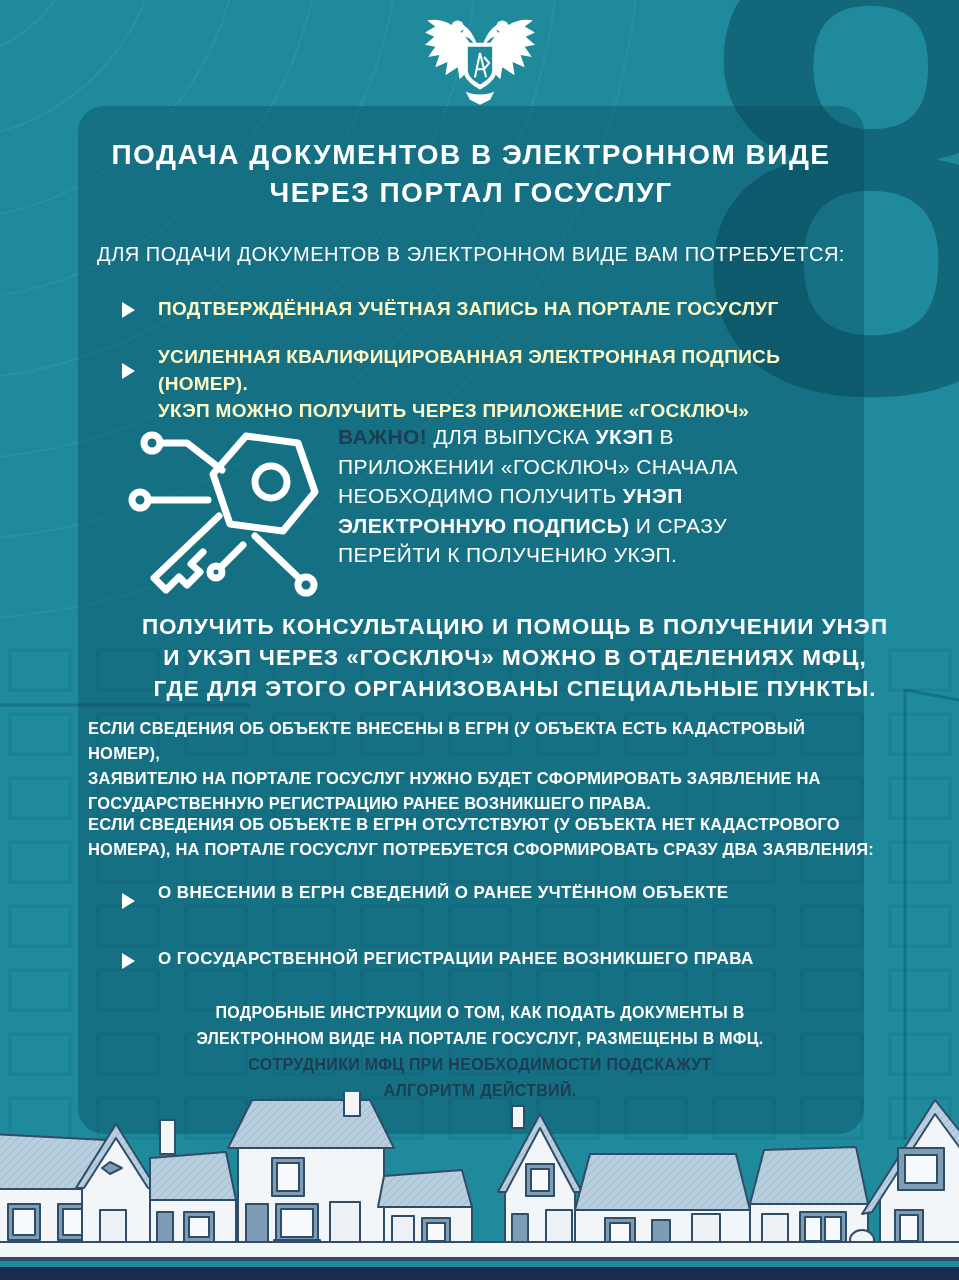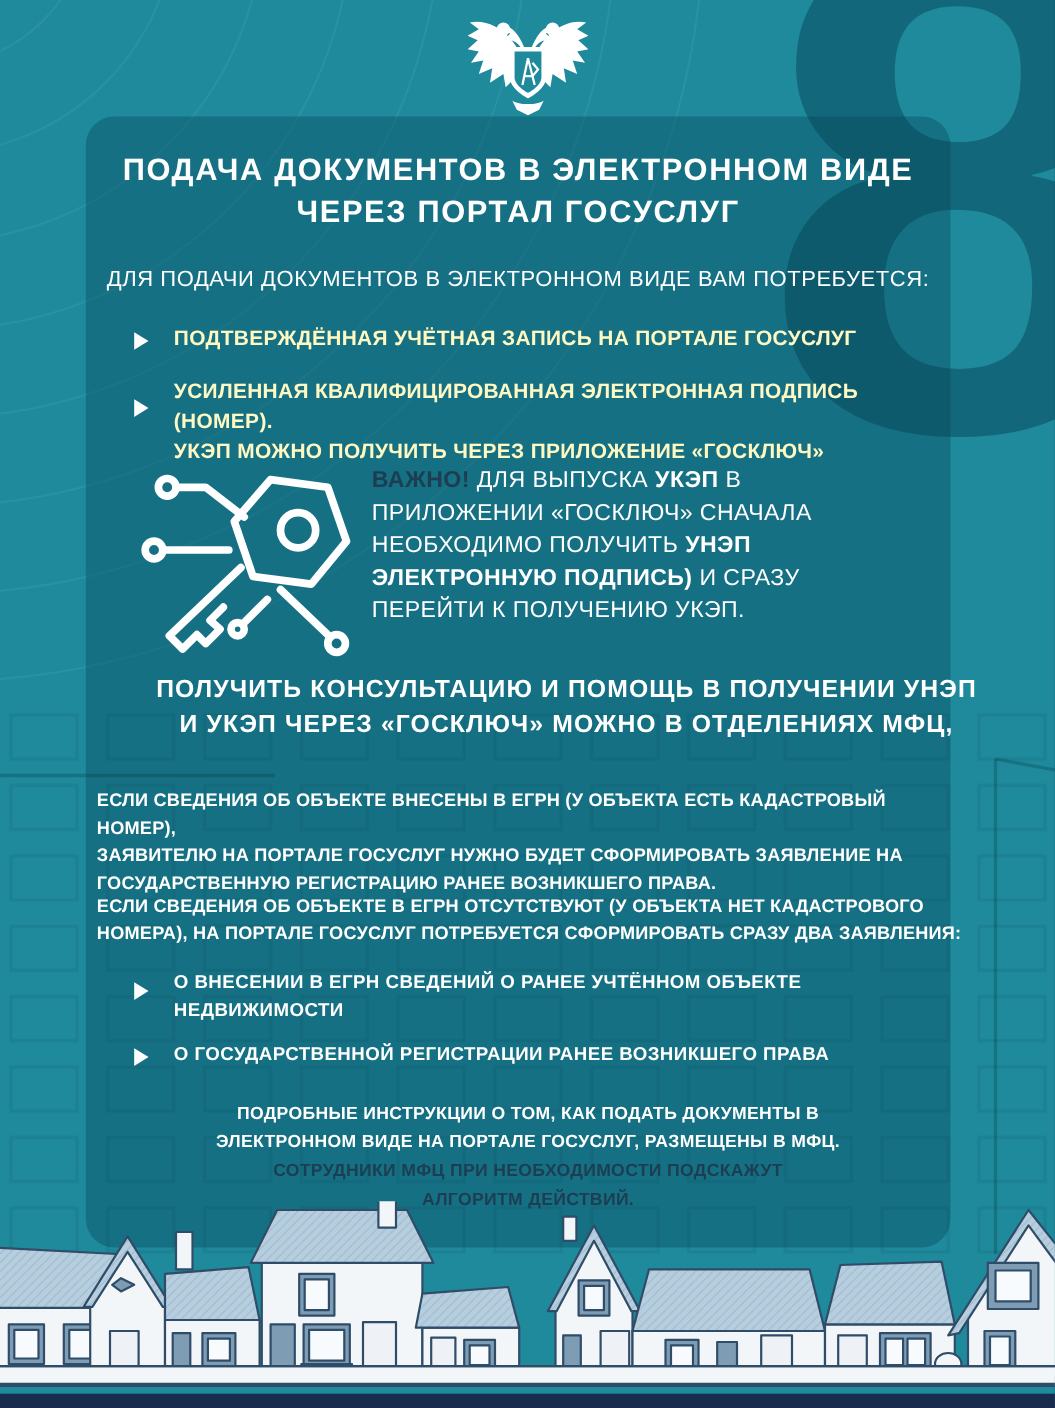--- a/index.html
+++ b/index.html
@@ -153,36 +153,36 @@
       <div>
         <b>ЭЛЕКТРОННУЮ ПОДПИСЬ)</b>
         <span>И СРАЗУ</span>
       </div>
       <div>ПЕРЕЙТИ К ПОЛУЧЕНИЮ УКЭП.</div>
     </div>
 
     <div class="consult">
       <div>ПОЛУЧИТЬ КОНСУЛЬТАЦИЮ И ПОМОЩЬ В ПОЛУЧЕНИИ УНЭП</div>
       <div>И УКЭП ЧЕРЕЗ «ГОСКЛЮЧ» МОЖНО В ОТДЕЛЕНИЯХ МФЦ,</div>
+      <div>ГДЕ ДЛЯ ЭТОГО ОРГАНИЗОВАНЫ СПЕЦИАЛЬНЫЕ ПУНКТЫ.</div>
     </div>
 
     <div class="egrn" style="top:716px;">
       <div>ЕСЛИ СВЕДЕНИЯ ОБ ОБЪЕКТЕ ВНЕСЕНЫ В ЕГРН (У ОБЪЕКТА ЕСТЬ КАДАСТРОВЫЙ НОМЕР),</div>
       <div>ЗАЯВИТЕЛЮ НА ПОРТАЛЕ ГОСУСЛУГ НУЖНО БУДЕТ СФОРМИРОВАТЬ ЗАЯВЛЕНИЕ НА</div>
       <div>ГОСУДАРСТВЕННУЮ РЕГИСТРАЦИЮ РАНЕЕ ВОЗНИКШЕГО ПРАВА.</div>
     </div>
     <div class="egrn" style="top:812px;">
       <div>ЕСЛИ СВЕДЕНИЯ ОБ ОБЪЕКТЕ В ЕГРН ОТСУТСТВУЮТ (У ОБЪЕКТА НЕТ КАДАСТРОВОГО</div>
       <div>НОМЕРА), НА ПОРТАЛЕ ГОСУСЛУГ ПОТРЕБУЕТСЯ СФОРМИРОВАТЬ СРАЗУ ДВА ЗАЯВЛЕНИЯ:</div>
     </div>
 
     <span class="bullet-tri" style="left:122px; top:893px;"></span>
     <div class="app-text" style="top:880px;">
       <div>О ВНЕСЕНИИ В ЕГРН СВЕДЕНИЙ О РАНЕЕ УЧТЁННОМ ОБЪЕКТЕ</div>
-      <div>НЕДВИЖИМОСТИ</div>
     </div>
 
     <span class="bullet-tri" style="left:122px; top:953px;"></span>
     <div class="app-text" style="top:946px;">О ГОСУДАРСТВЕННОЙ РЕГИСТРАЦИИ РАНЕЕ ВОЗНИКШЕГО ПРАВА</div>
 
     <div class="footer">
       <div class="w">ПОДРОБНЫЕ ИНСТРУКЦИИ О ТОМ, КАК ПОДАТЬ ДОКУМЕНТЫ В</div>
       <div class="w">ЭЛЕКТРОННОМ ВИДЕ НА ПОРТАЛЕ ГОСУСЛУГ, РАЗМЕЩЕНЫ В МФЦ.</div>
       <div class="d">СОТРУДНИКИ МФЦ ПРИ НЕОБХОДИМОСТИ ПОДСКАЖУТ</div>
       <div class="d">АЛГОРИТМ ДЕЙСТВИЙ.</div>

